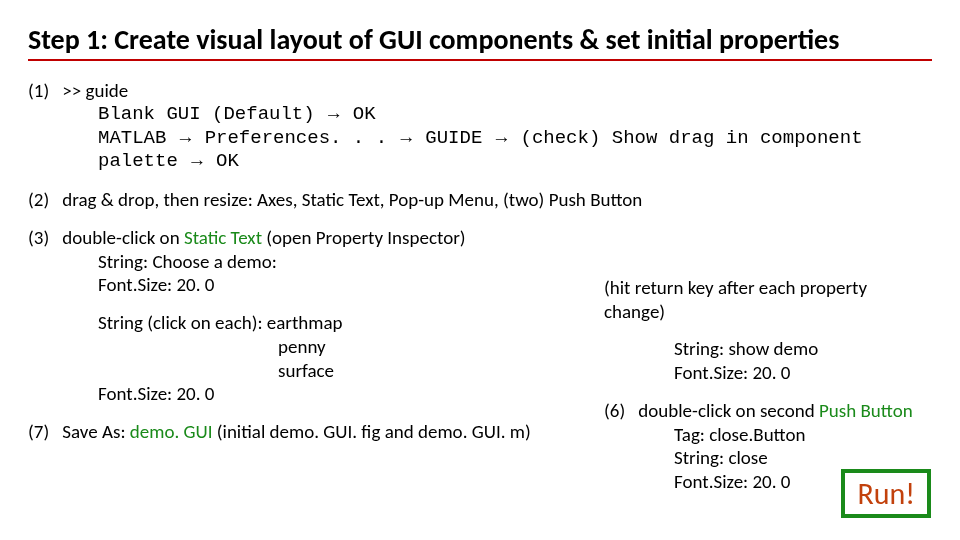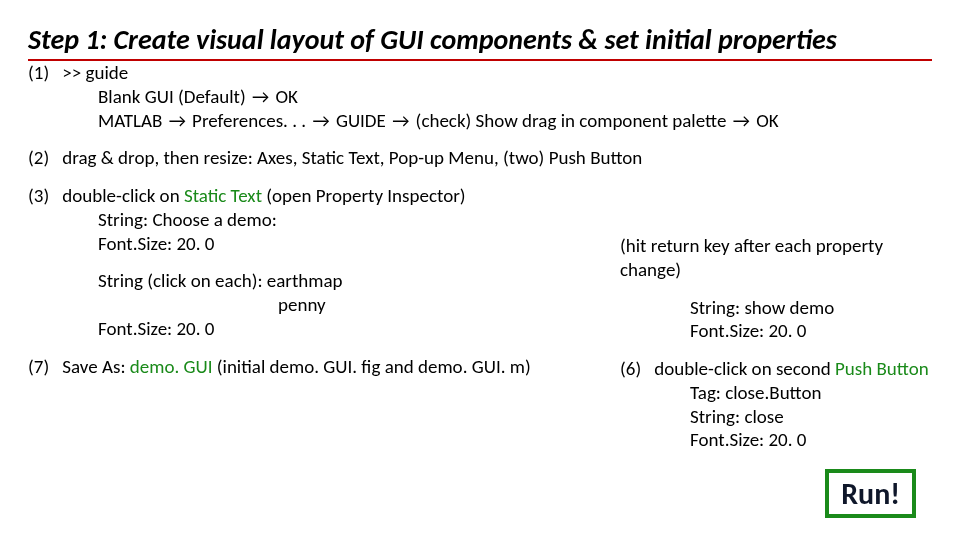--- a/index.html
+++ b/index.html
@@ -12,43 +12,43 @@
     padding: 22px 28px 18px 28px;
     position: relative;
     font-size: 19px;
     line-height: 1.25;
   }
   .title {
     font-size: 28px;
     font-weight: 700;
     border-bottom: 2px solid #c00000;
     padding-bottom: 2px;
-    font-style: italic;
+    margin-bottom: 18px;
   }
   .step { margin-bottom: 14px; }
-  .indent { padding-left: 70px; }
+  .indent { padding-left: 70px; font-family: Liberation Mono, monospace; }
   .num { display: inline-block; min-width: 30px; }
   .green { color: #1a8a1a; }
   .arrow { padding: 0 2px; }
   .cols {
     display: flex;
-    gap: 52px;
+    gap: 36px;
     justify-content: center;
   }
   .colL { flex: 0 0 540px; }
   .colR { flex: 1; padding-top: 2px; margin-top: 48px; }
   .sub { padding-left: 70px; }
   .sub2 { padding-left: 250px; }
   .runbox {
     position: absolute;
-    right: 44px;
+    right: 29px;
     bottom: 22px;
     border: 4px solid #1a8a1a;
-    color: #0f172a;
-    font-weight: 700;
+    color: #c2410c;
+    font-weight: 400;
     font-size: 30px;
     padding: 2px 12px;
   }
 </style>
 </head>
 <body>
 
 <div class="title">Step 1:  Create visual layout of GUI components &amp; set initial properties</div>
 
 <div class="step">
@@ -76,20 +76,21 @@
         <span class="num">(3)</span>
         <span>double-click on </span><span class="green">Static Text</span><span> (open Property Inspector)</span>
       </div>
       <div class="sub">String:      Choose a demo:</div>
       <div class="sub">Font.Size:     20. 0</div>
     </div>
 
     <div class="step">
       <div class="sub">String (click on each):     earthmap</div>
       <div class="sub2">penny</div>
+      <div class="sub2">surface</div>
       <div class="sub">Font.Size:    20. 0</div>
     </div>
 
     <div class="step" style="margin-top:10px;">
       <span class="num">(7)</span>
       <span>Save As:        </span><span class="green">demo. GUI</span><span>        (initial demo. GUI. fig and demo. GUI. m)</span>
     </div>
   </div>
 
   <div class="colR">

